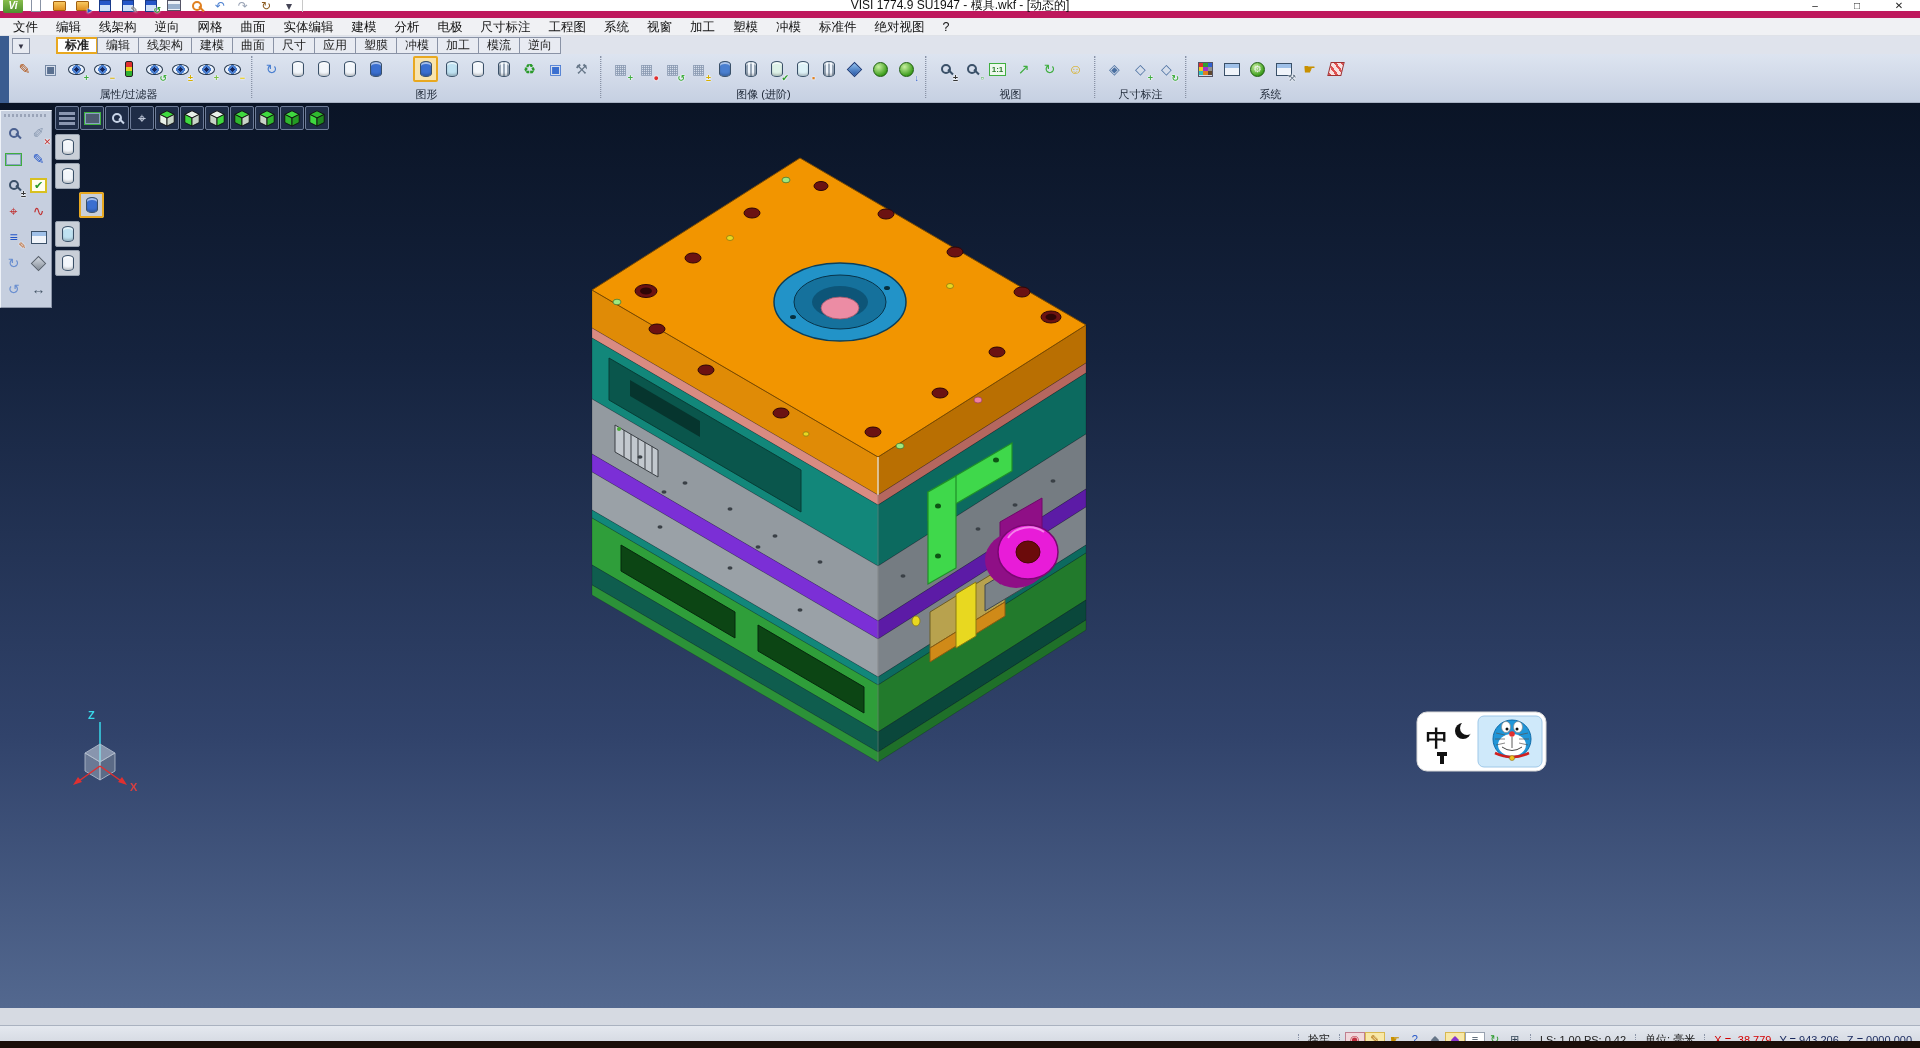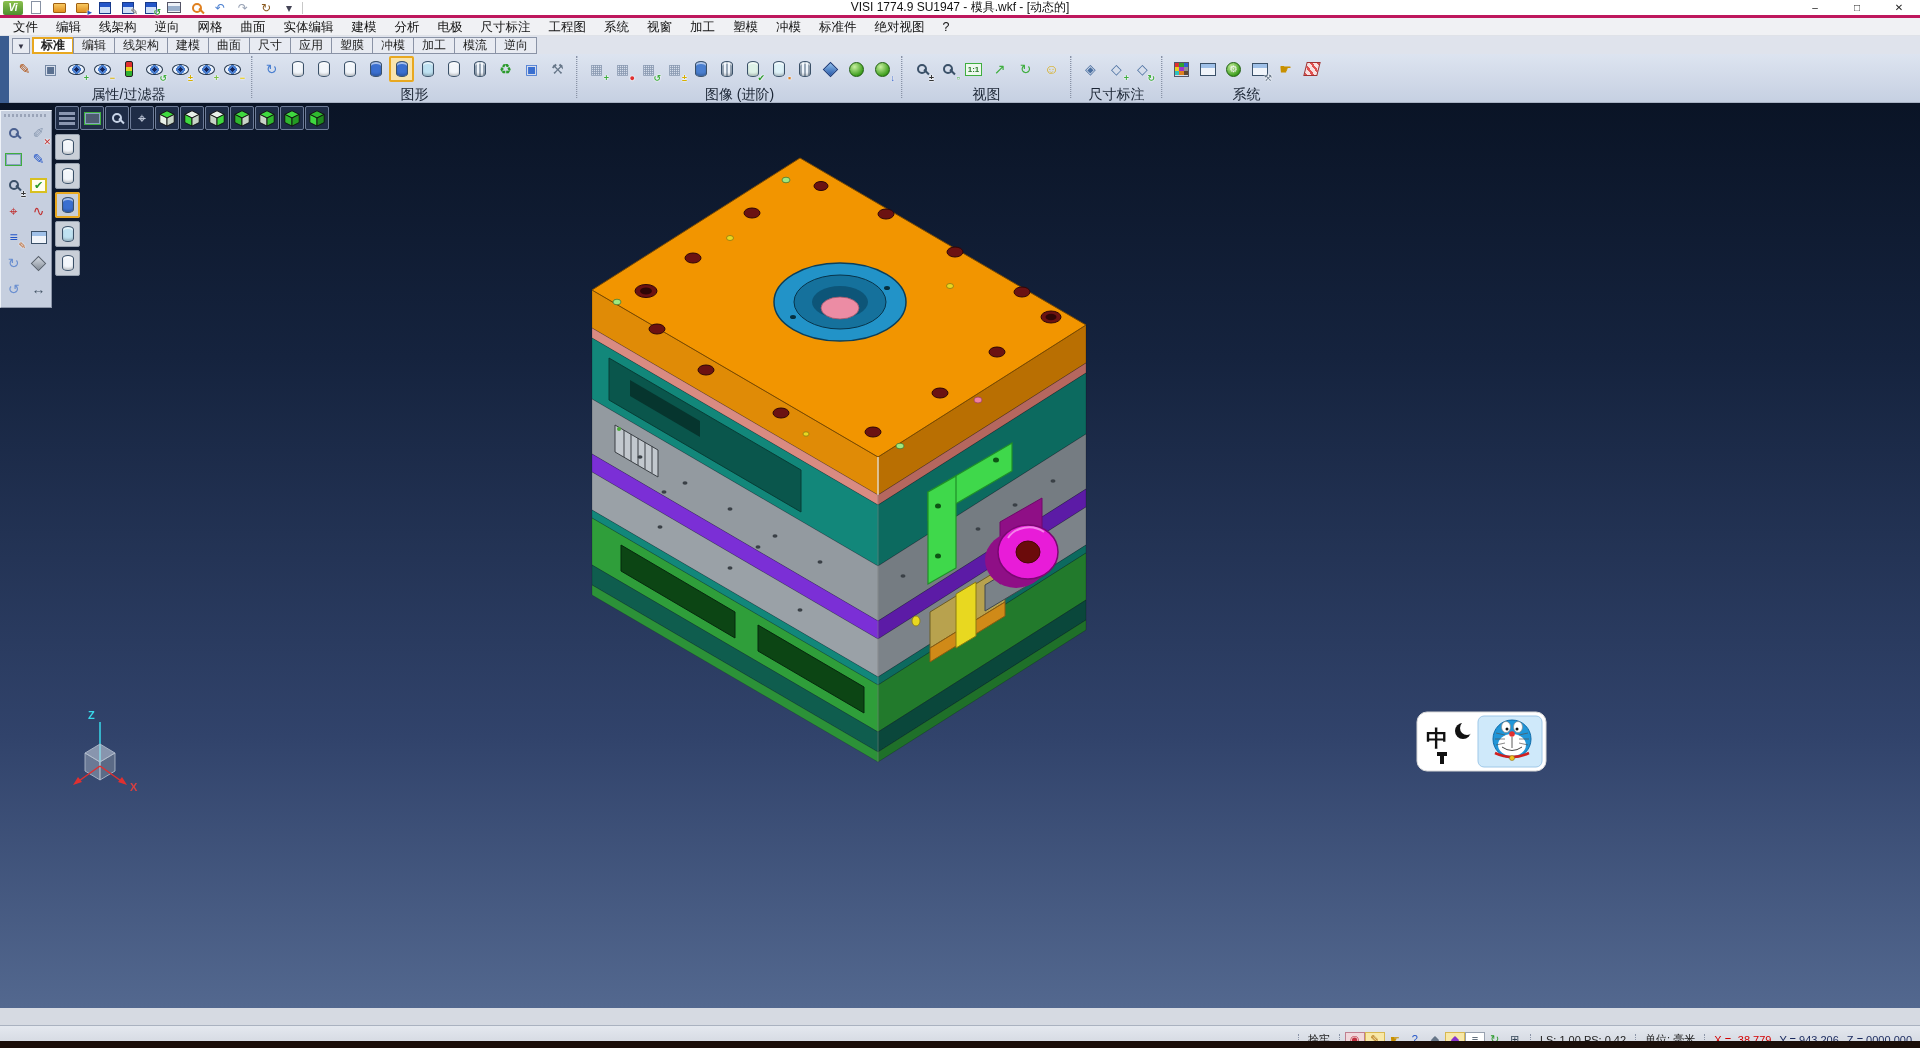--- a/index.html
+++ b/index.html
@@ -2,21 +2,21 @@
 <html style="--mc-topFace: #f29500; --mc-orangeL: #e08b06; --mc-orangeR: #b96f02; --mc-salmonL: #d98b82; --mc-salmonR: #b5675f; --mc-tealL: #12877a; --mc-tealR: #0c6a5f; --mc-tealDark: #0a564c; --mc-pocketSlot: #06352e; --mc-grayL: #939aa0; --mc-grayR: #757c82; --mc-dotDark: #3a4046; --mc-purpleL: #7b2fd6; --mc-purpleR: #5c1ba6; --mc-gray2L: #9aa1a7; --mc-gray2R: #7c8389; --mc-teal2L: #12877a; --mc-teal2R: #0c6a5f; --mc-greenL: #2f9e3a; --mc-greenR: #227a2c; --mc-greenDark: #0c4514; --mc-baseL: #0f5d4e; --mc-baseR: #0a473b; --mc-lipL: #2c9238; --mc-lipR: #1f7029; --mc-ring: #2293c8; --mc-ringMid: #15719c; --mc-ringInner: #0d5578; --mc-ringPink: #ec8ca4; --mc-hole: #6b1212; --mc-holeRim: #2f0606; --mc-magenta: #e81cd8; --mc-magentaDark: #8f0f86; --mc-magentaHole: #6b0b0b; --mc-bracket: #3fd84b; --mc-bracketDark: #1f8f28; --mc-tan: #b8a24e; --mc-orangeStrip: #d08a18; --mc-yellow: #e8d820; --mc-cyan: #35d0e8; --mc-pink: #f080a0; --mc-lightgreen: #9fe87f; --mc-slideGray: #c2c8ce;"><head>
 <meta charset="utf-8">
 <style>
   * { margin:0; padding:0; box-sizing:border-box; }
   html,body { width:1920px; height:1048px; overflow:hidden;
     font-family:"Liberation Sans","DejaVu Sans",sans-serif; }
   .app { position:absolute; inset:0; background:#d6dae2; }
 
   
   .titlebar { position:absolute; left:0; top:0; width:1920px; height:18px;
-    background:#ffffff; border-bottom:3px solid #be185d; display:flex; align-items:center; z-index:20;justify-content:flex-end; }
+    background:#ffffff; border-bottom:7px solid #be185d; display:flex; align-items:center; z-index:20;justify-content:flex-end; }
   .qa { display:flex; align-items:center; gap:3px; padding-left:3px; }
   .vi-logo { width:20px; height:14px; background:linear-gradient(#8cc14e,#4e8f2f);
     color:#fff; font:bold italic 10px "Liberation Sans",sans-serif; display:flex;
     align-items:center; justify-content:center; border-radius:2px; }
   .qa-sep { width:1px; height:12px; background:#c8c8c8; margin:0 3px; }
   .ttl { position:absolute; left:0; right:0; text-align:center; font-size:12px;
     color:#111; pointer-events:none; }
   .wcs { margin-left:auto; display:flex; z-index:2; }
   .wc { width:42px; height:18px; display:flex; align-items:center; justify-content:center;
     font-size:10px; color:#222; }
@@ -36,30 +36,30 @@
     border:1px solid #8a93a6; background:#e8ebf2; margin-right:-1px; }
   .tab.sel { background:#ffffff; font-weight:bold; border-bottom-color:#fff; }
 
   
   .toolbar { position:absolute; left:0; top:54px; width:1920px; height:49px;
     background:linear-gradient(#dde4f0,#c6d0e2); display:flex; align-items:stretch;
     padding-left:10px; z-index:20; border-bottom:1px solid #a8b2c4; }
   .edge { position:absolute; left:0; top:36px; width:9px; height:67px; background:#3a5c90; z-index:25; }
   .tbgroup { display:flex; flex-direction:column; justify-content:space-between; padding:2px 2px 1px 2px; }
   .tbicons { display:flex; gap:1px; }
-  .tblabel { font-size:14px; text-align:center; color:#1a2433; line-height:13px; }
+  .tblabel { font-size:11px; text-align:center; color:#1a2433; line-height:13px; }
   .gsep { border-left:1px dotted #8a93a6; border-right:1px dotted #b8c2d4; height:42px; margin:2px 4px; }
 
   
   .ic { width:25px; height:26px; display:flex; align-items:center; justify-content:center;
     position:relative; border-radius:2px; }
   .ik { position:relative; font-size:14px; line-height:1; color:var(--fg,#44597e); }
   .bdg { position:absolute; right:0; bottom:-1px; font-weight:bold; font-size:9px;
     color:var(--bfg,#2a9a2a); text-shadow:0 0 2px #fff,0 0 2px #fff; }
-  .sel { outline:2px solid #e8a820; outline-offset:-2px; background:#f8e4ae; }
+  .sel { outline:2px solid #e8a820; outline-offset:-2px; background:#f8e4ae;margin-left:24px; }
   .k-eye .ik { width:17px; height:11px; border-radius:50%; border:1px solid #223348;
     background:radial-gradient(circle at 50% 50%,#16265c 24%,#4a7fd0 25% 48%,#e8f0fc 49%); }
   .k-cyl .ik, .k-cylw .ik { width:12px; height:16px; border:1px solid #3a5068;
     border-radius:6px / 3.5px; background:var(--fill,#f2f6fb);
     box-shadow:inset 0 2px 0 rgba(255,255,255,.55), inset 0 -2px 2px rgba(0,0,0,.18); }
   .k-cylw .ik { background:repeating-linear-gradient(90deg,#9aa8b8 0 2px,#eef4fb 2px 4px); }
   .k-traffic .ik { width:8px; height:16px; border:1px solid #222; border-radius:2px;
     background:linear-gradient(#e03030 0 33%,#e8d020 33% 66%,#30b030 66%); }
   .k-dia .ik { width:11px; height:11px; transform:rotate(45deg);
     background:linear-gradient(135deg,#8fc0ee,#2456a8); border:1px solid #1a3a78; }

